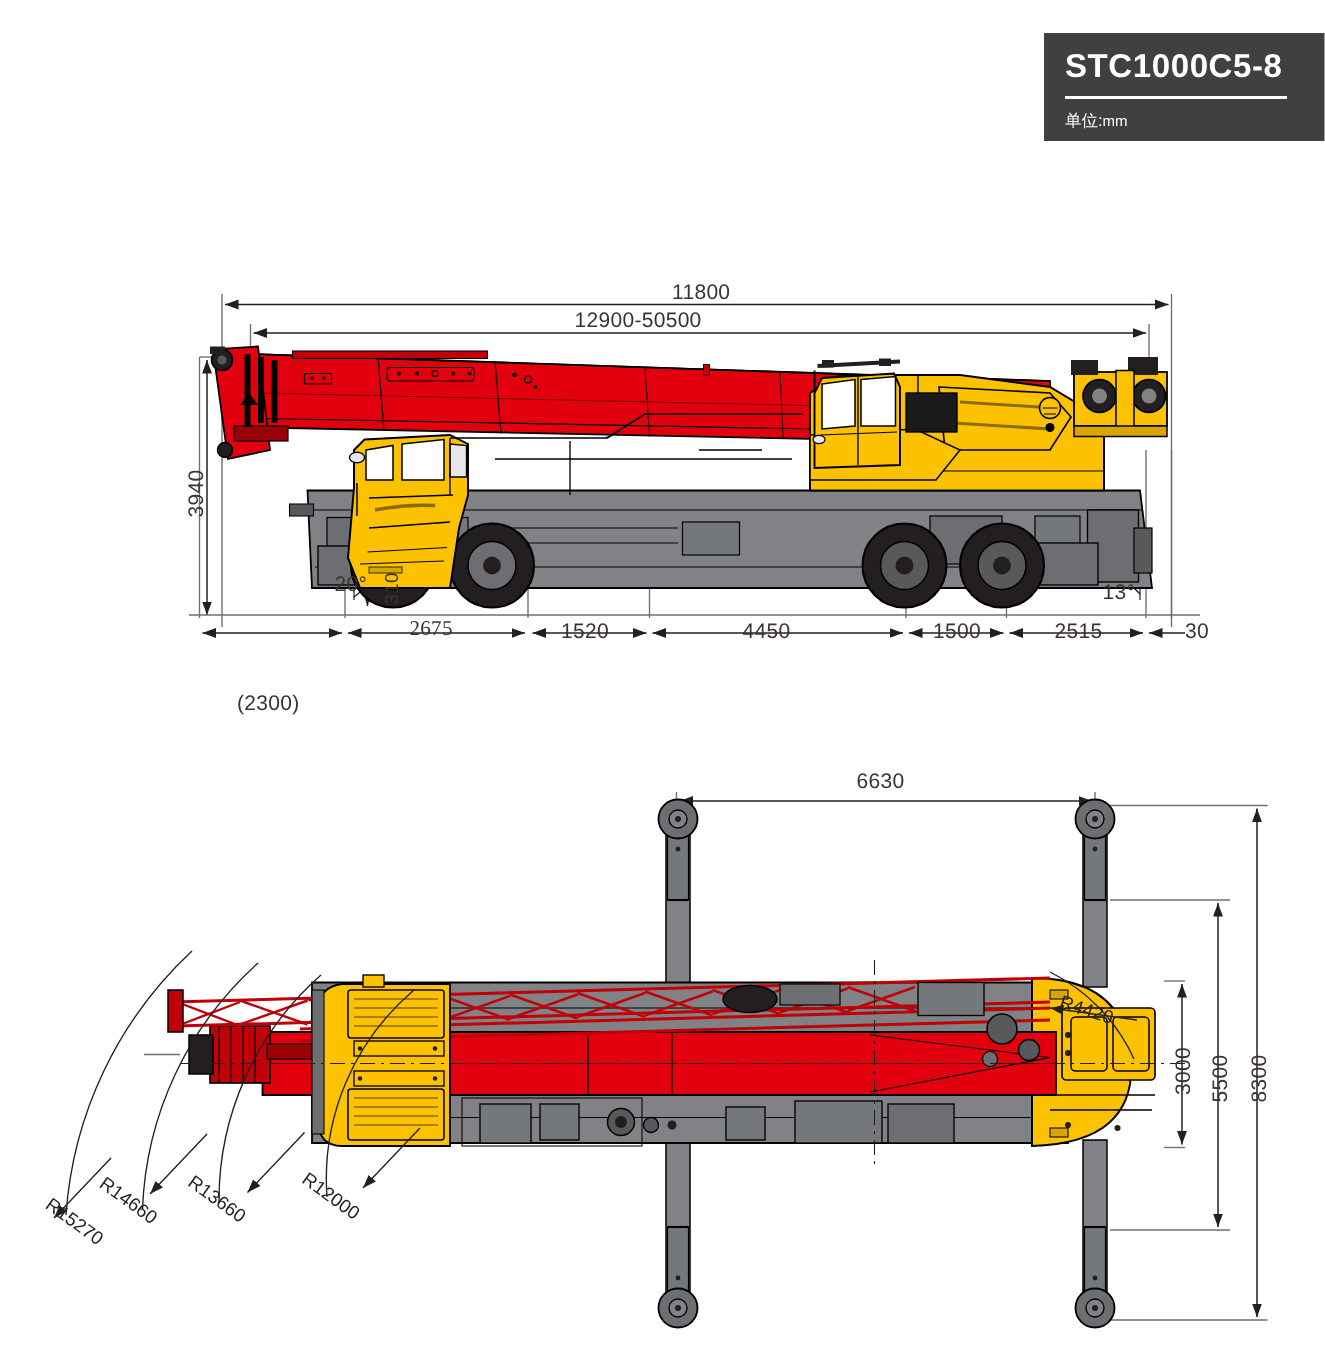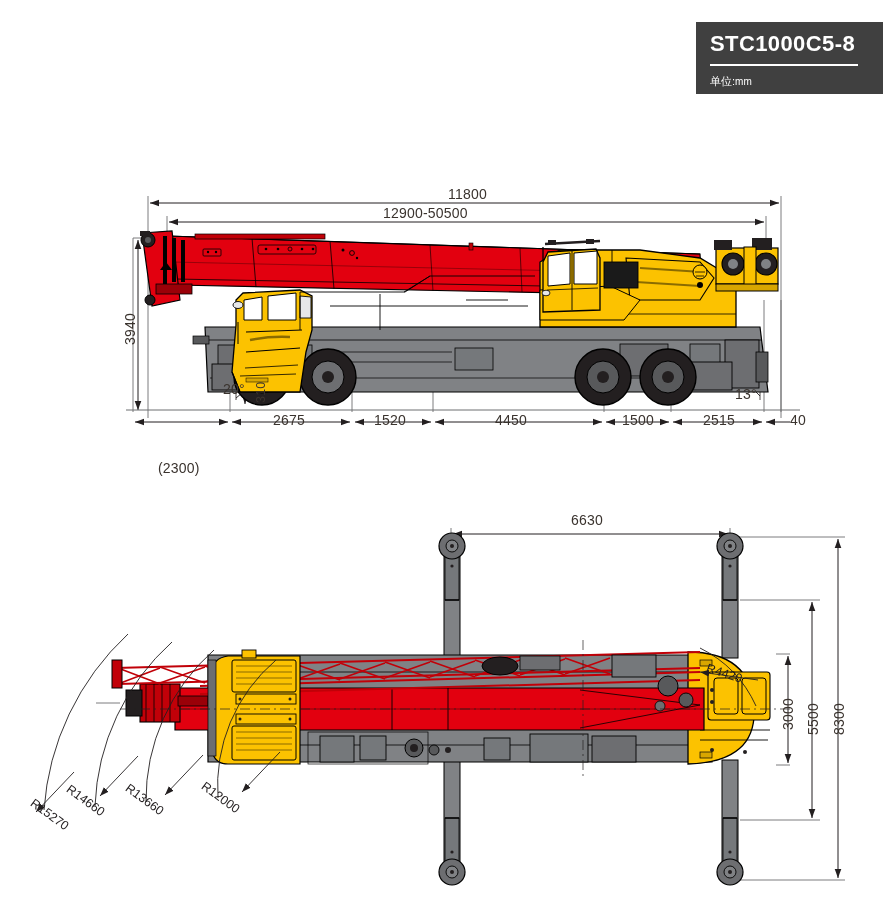--- a/index.html
+++ b/index.html
@@ -445,26 +445,26 @@
         <line x1="758" y1="680" x2="700" y2="672" marker-end="url(#arrL)"></line>
       </g>
 
     </g>
   </svg>
 
   <div class="dim" style="left:448px;top:186px;">11800</div>
   <div class="dim" style="left:383px;top:205px;">12900-50500</div>
   <div class="dim rot90" style="left:122px;top:345px;">3940</div>
   <div class="dim" style="left:158px;top:412px;margin-top:48px;">(2300)</div>
-  <div class="dim" style="left:273px;top:412px;">2675</div>
+  <div class="dim" style="left:273px;top:412px;font-family:Liberation Serif, serif;">2675</div>
   <div class="dim" style="left:374px;top:412px;">1520</div>
   <div class="dim" style="left:495px;top:412px;">4450</div>
   <div class="dim" style="left:622px;top:412px;">1500</div>
   <div class="dim" style="left:703px;top:412px;">2515</div>
-  <div class="dim" style="left:790px;top:412px;">40</div>
+  <div class="dim" style="left:790px;top:412px;">30</div>
   <div class="dim small rot90" style="left:254px;top:403px;">310</div>
   <div class="dim" style="left:223px;top:381px;text-align:center;">20°</div>
   <div class="dim" style="left:735px;top:386px;">13°</div>
 
   <div class="dim" style="left:571px;top:512px;">6630</div>
   <div class="dim rot90" style="left:780px;top:730px;">3000</div>
   <div class="dim rot90" style="left:805px;top:735px;">5500</div>
   <div class="dim rot90" style="left:831px;top:735px;">8300</div>
 
   <div class="radlbl" style="left:36px;top:796px;transform:rotate(36deg);">R15270</div>

